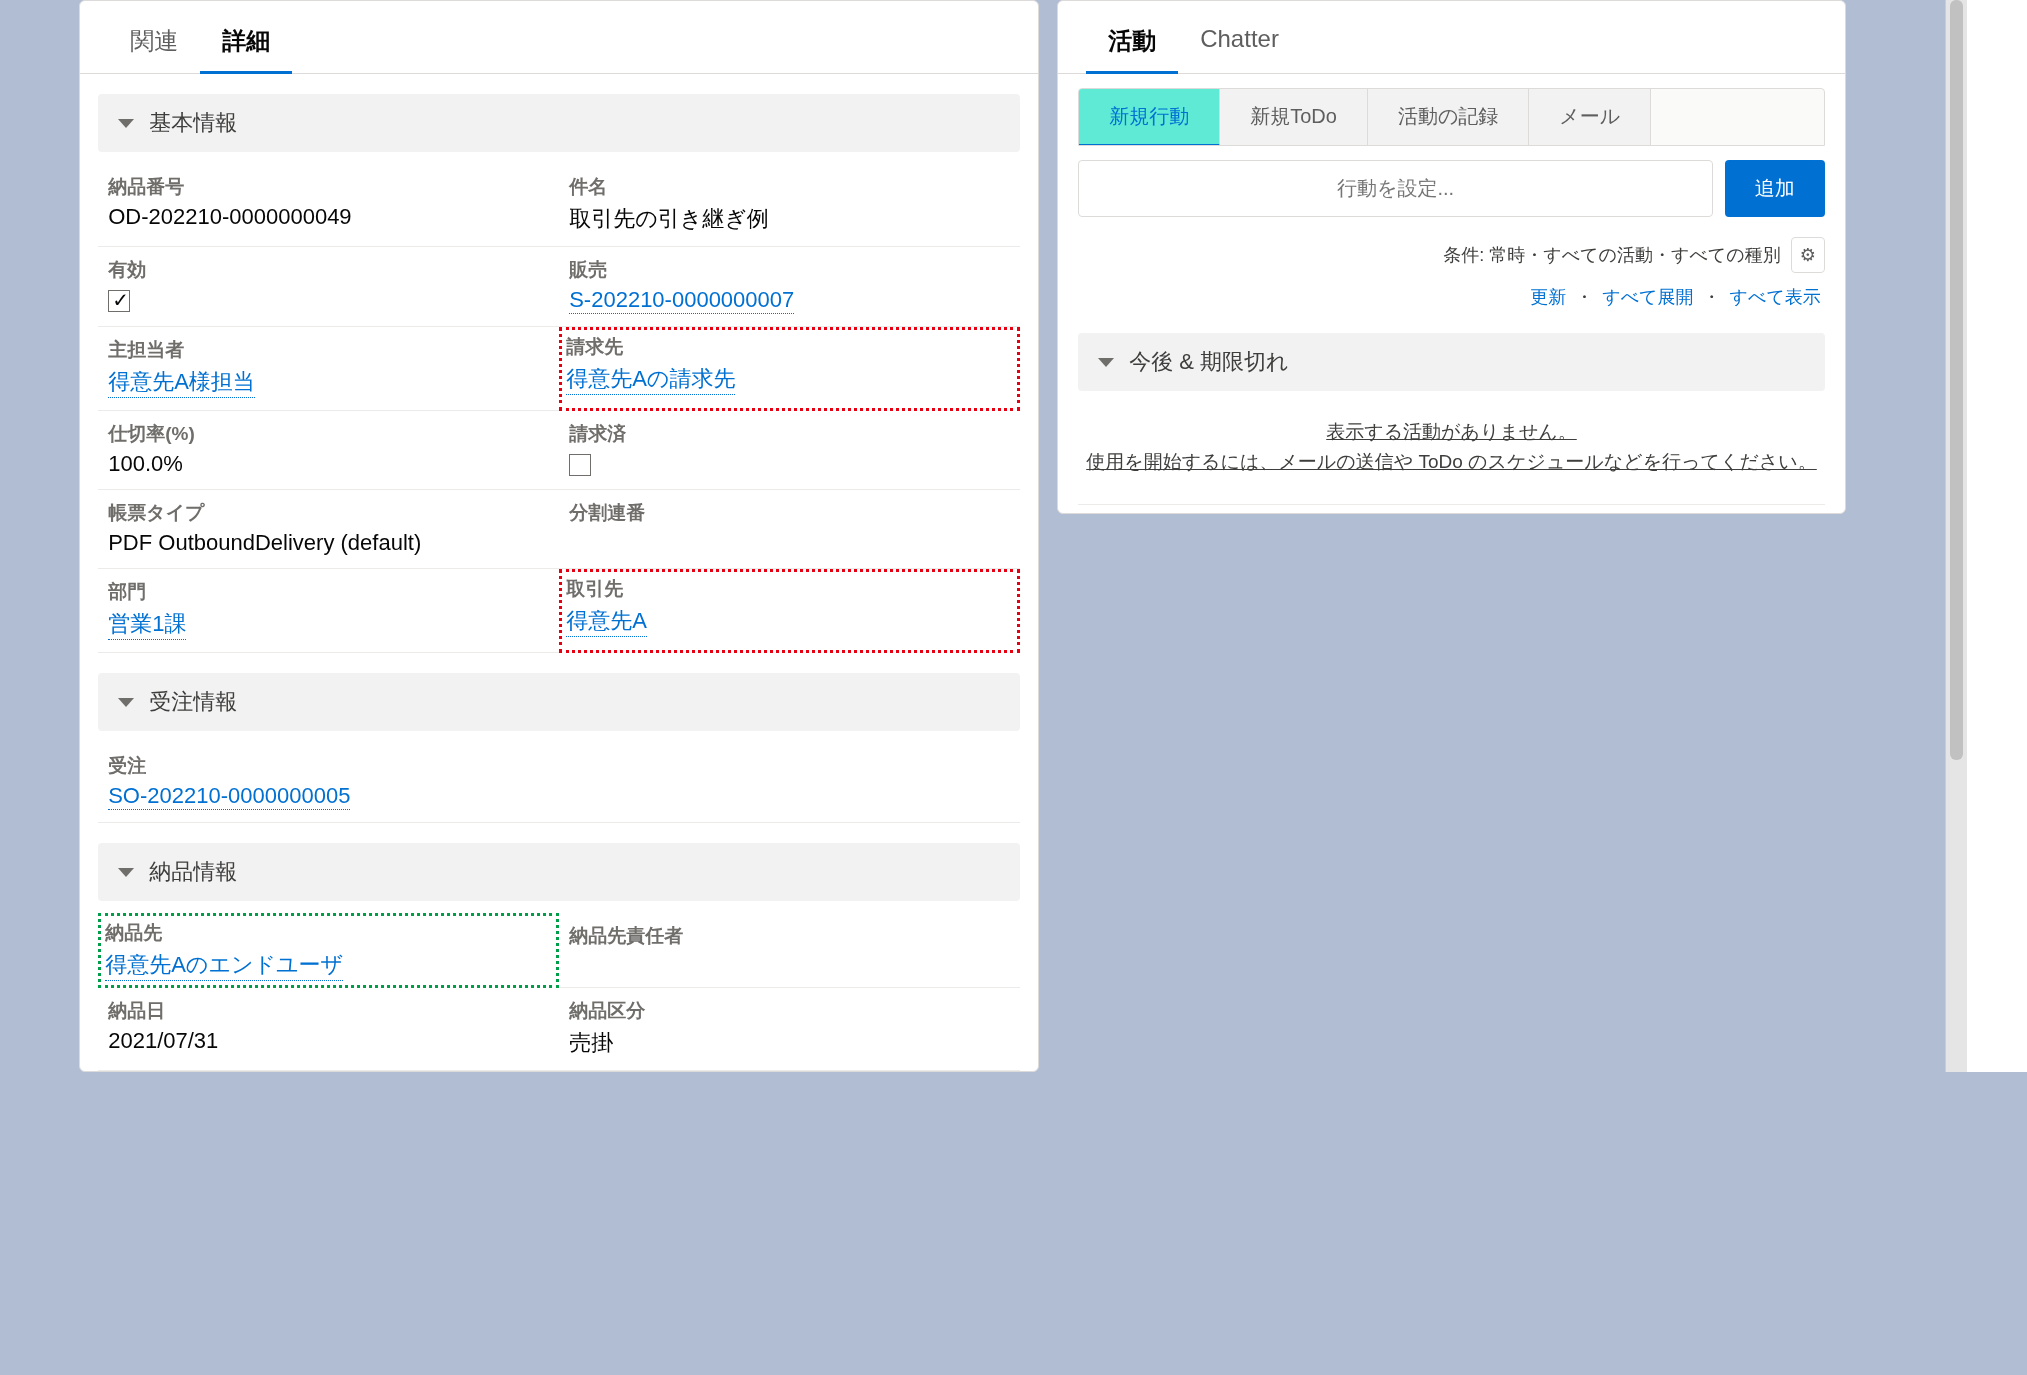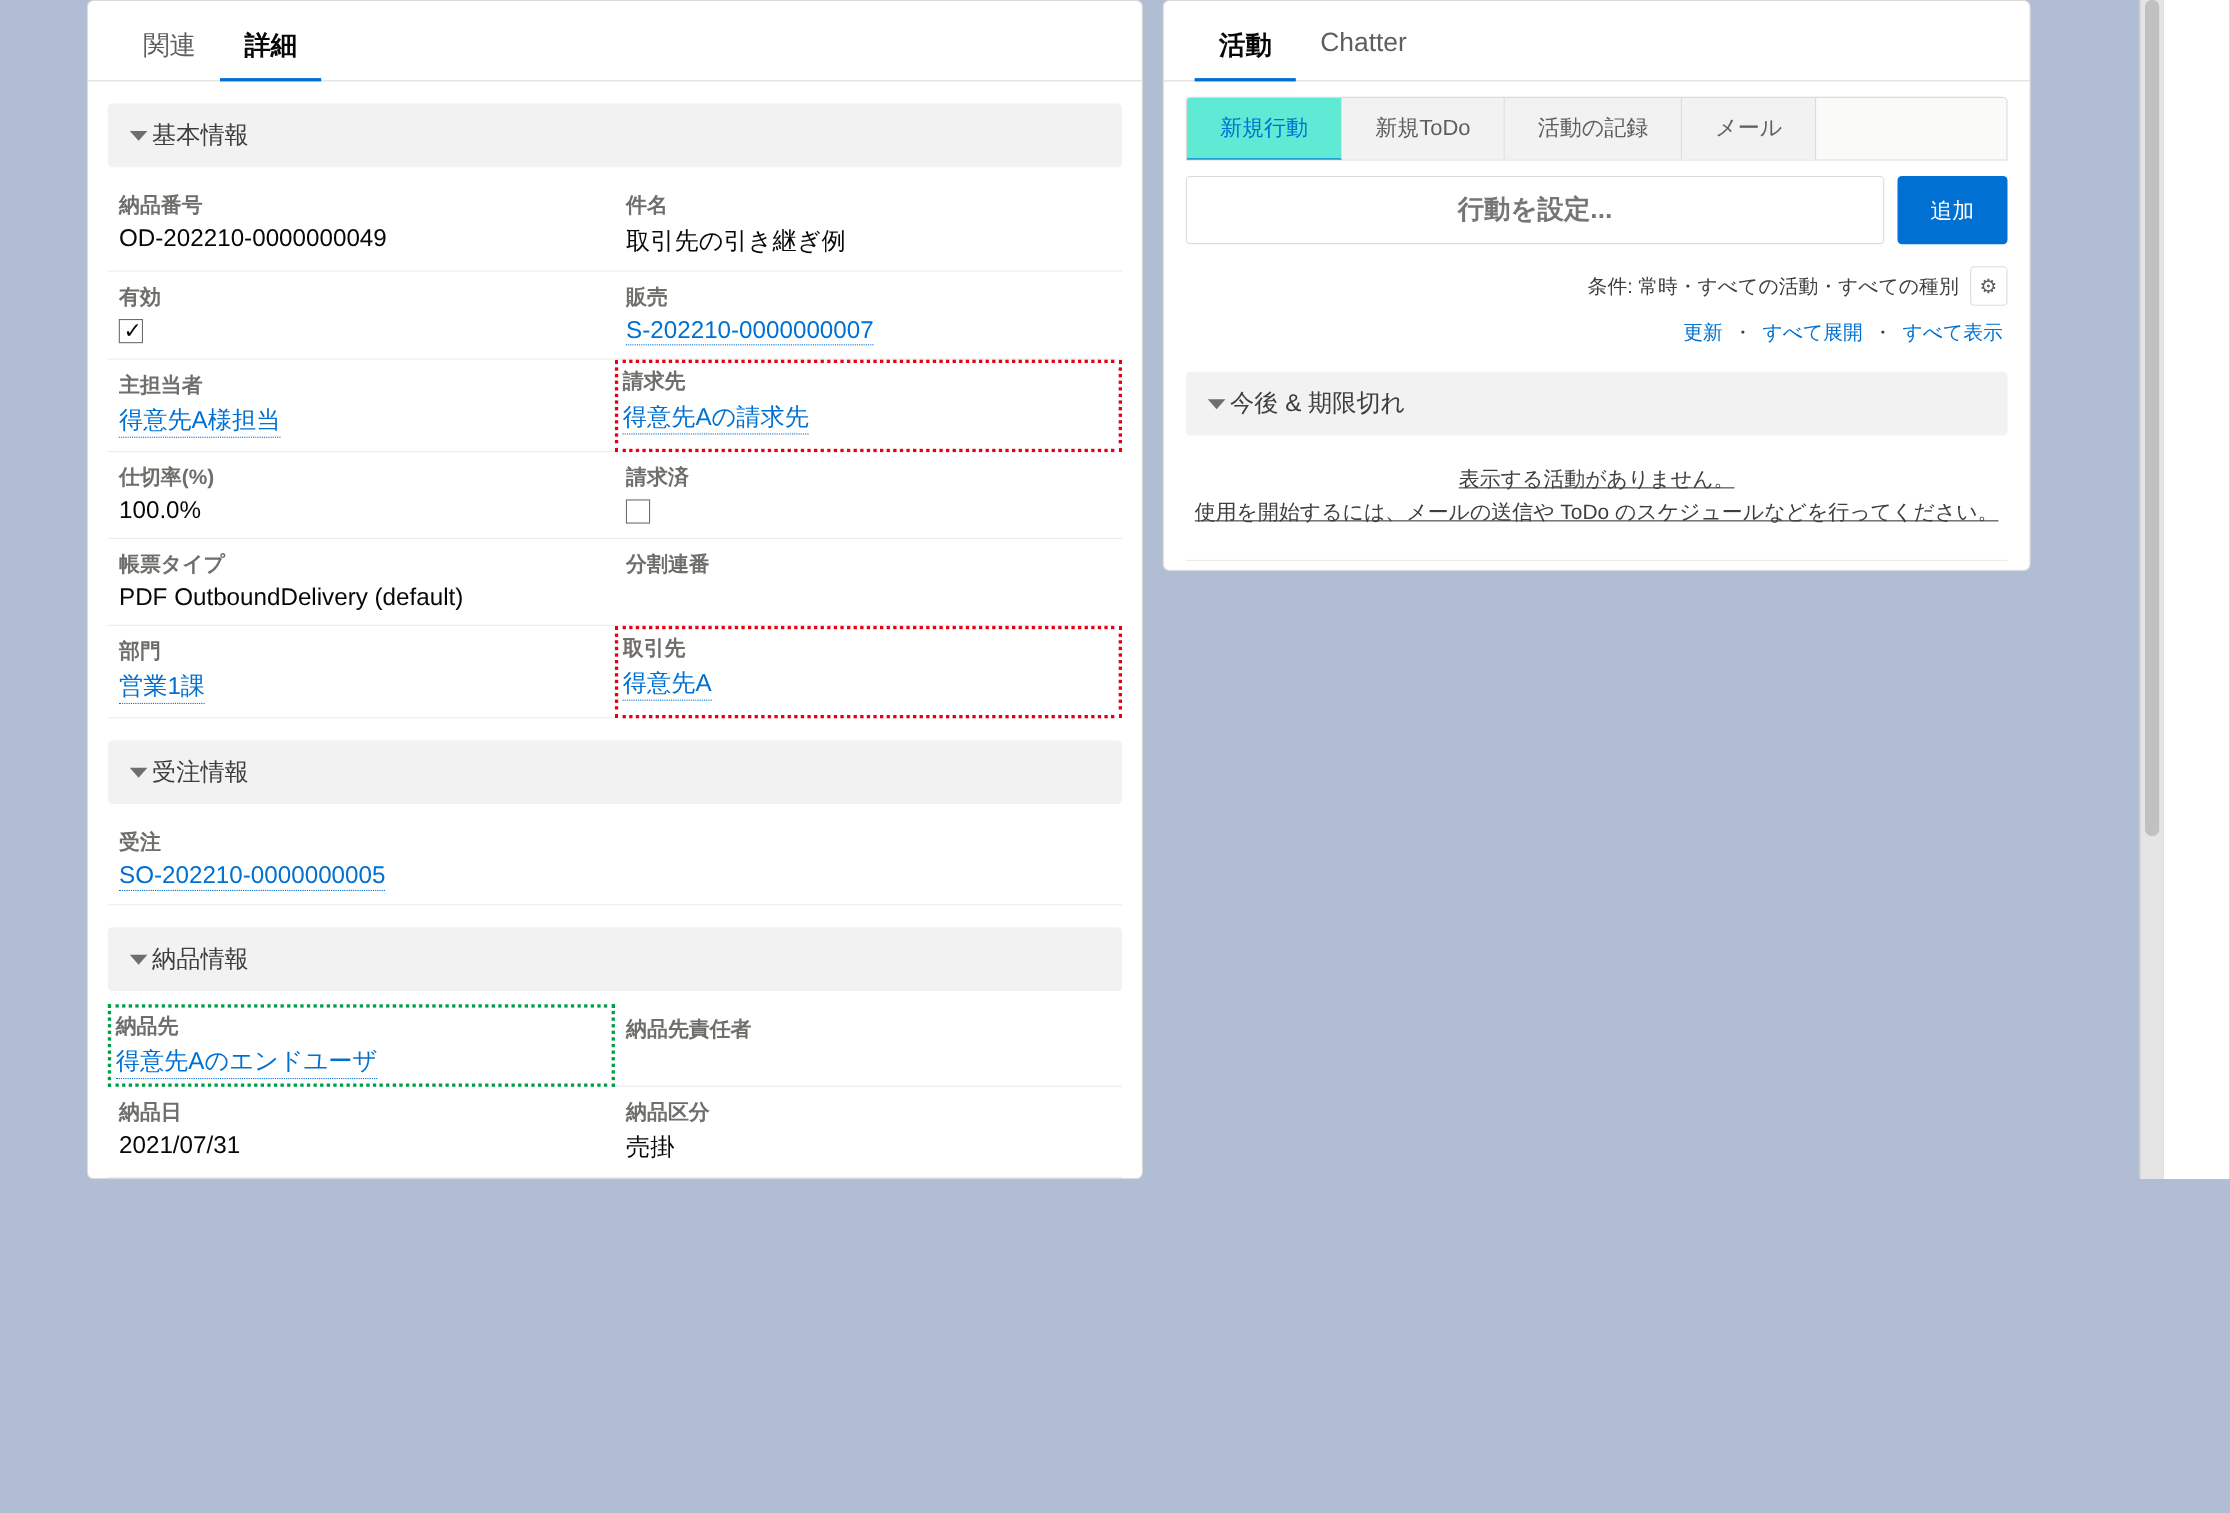--- a/index.html
+++ b/index.html
@@ -53,21 +53,21 @@
       font-weight: 700;
       border-bottom-color: #0070d2;
     }
     
     .section-header {
       background: #f3f2f2;
       padding: 14px 20px;
       margin: 20px 18px 12px;
       display: flex;
       align-items: center;
-      gap: 4px;
+      gap: 15px;
       cursor: pointer;
       font-size: 22px;
       color: #3e3e3c;
       border-radius: 4px;
     }
     .chevron-down {
       display: inline-block;
       width: 0;
       height: 0;
       border-left: 8px solid transparent;
@@ -151,24 +151,23 @@
     .action-row {
       display: flex;
       gap: 12px;
       margin: 14px 20px;
     }
     .action-input {
       flex: 1;
       border: 1px solid #dddbda;
       border-radius: 4px;
       padding: 16px 20px;
-      font-size: 24px;
+      font-size: 20px;
       text-align: center;
       color: #706e6b;
-      font-weight: bold;
     }
     .add-btn {
       background: #0070d2;
       color: #fff;
       border: none;
       border-radius: 4px;
       padding: 14px 30px;
       font-size: 20px;
       cursor: pointer;
     }

